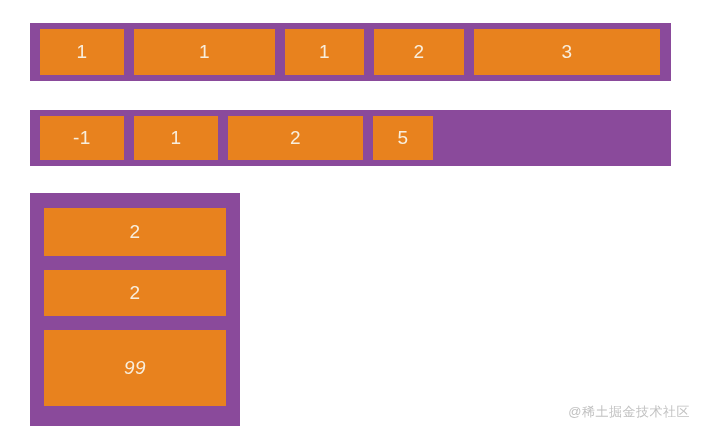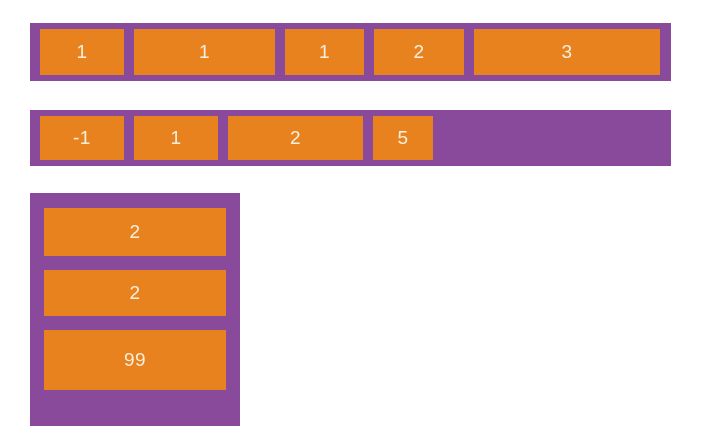--- a/index.html
+++ b/index.html
@@ -86,17 +86,18 @@
   <div class="flex-container flex-row-2">
       <div class="flex-item" style="width: 84px;">-1</div>
       <div class="flex-item" style="width: 84px;">1</div>
       <div class="flex-item" style="width: 135px;">2</div>
       <div class="flex-item" style="width: 60px;">5</div>
     </div>
 
   <div class="flex-container flex-column">
       <div class="flex-item" style="height: 48px;">2</div>
       <div class="flex-item" style="height: 46px;">2</div>
-      <div class="flex-item" style="height: 60px;">99</div>
+      <div class="flex-item" style="height: 76px; font-style: italic;">99</div>
     </div>
 
+  <div class="watermark">@稀土掘金技术社区</div>
 
 </div>
 
 </body></html>

